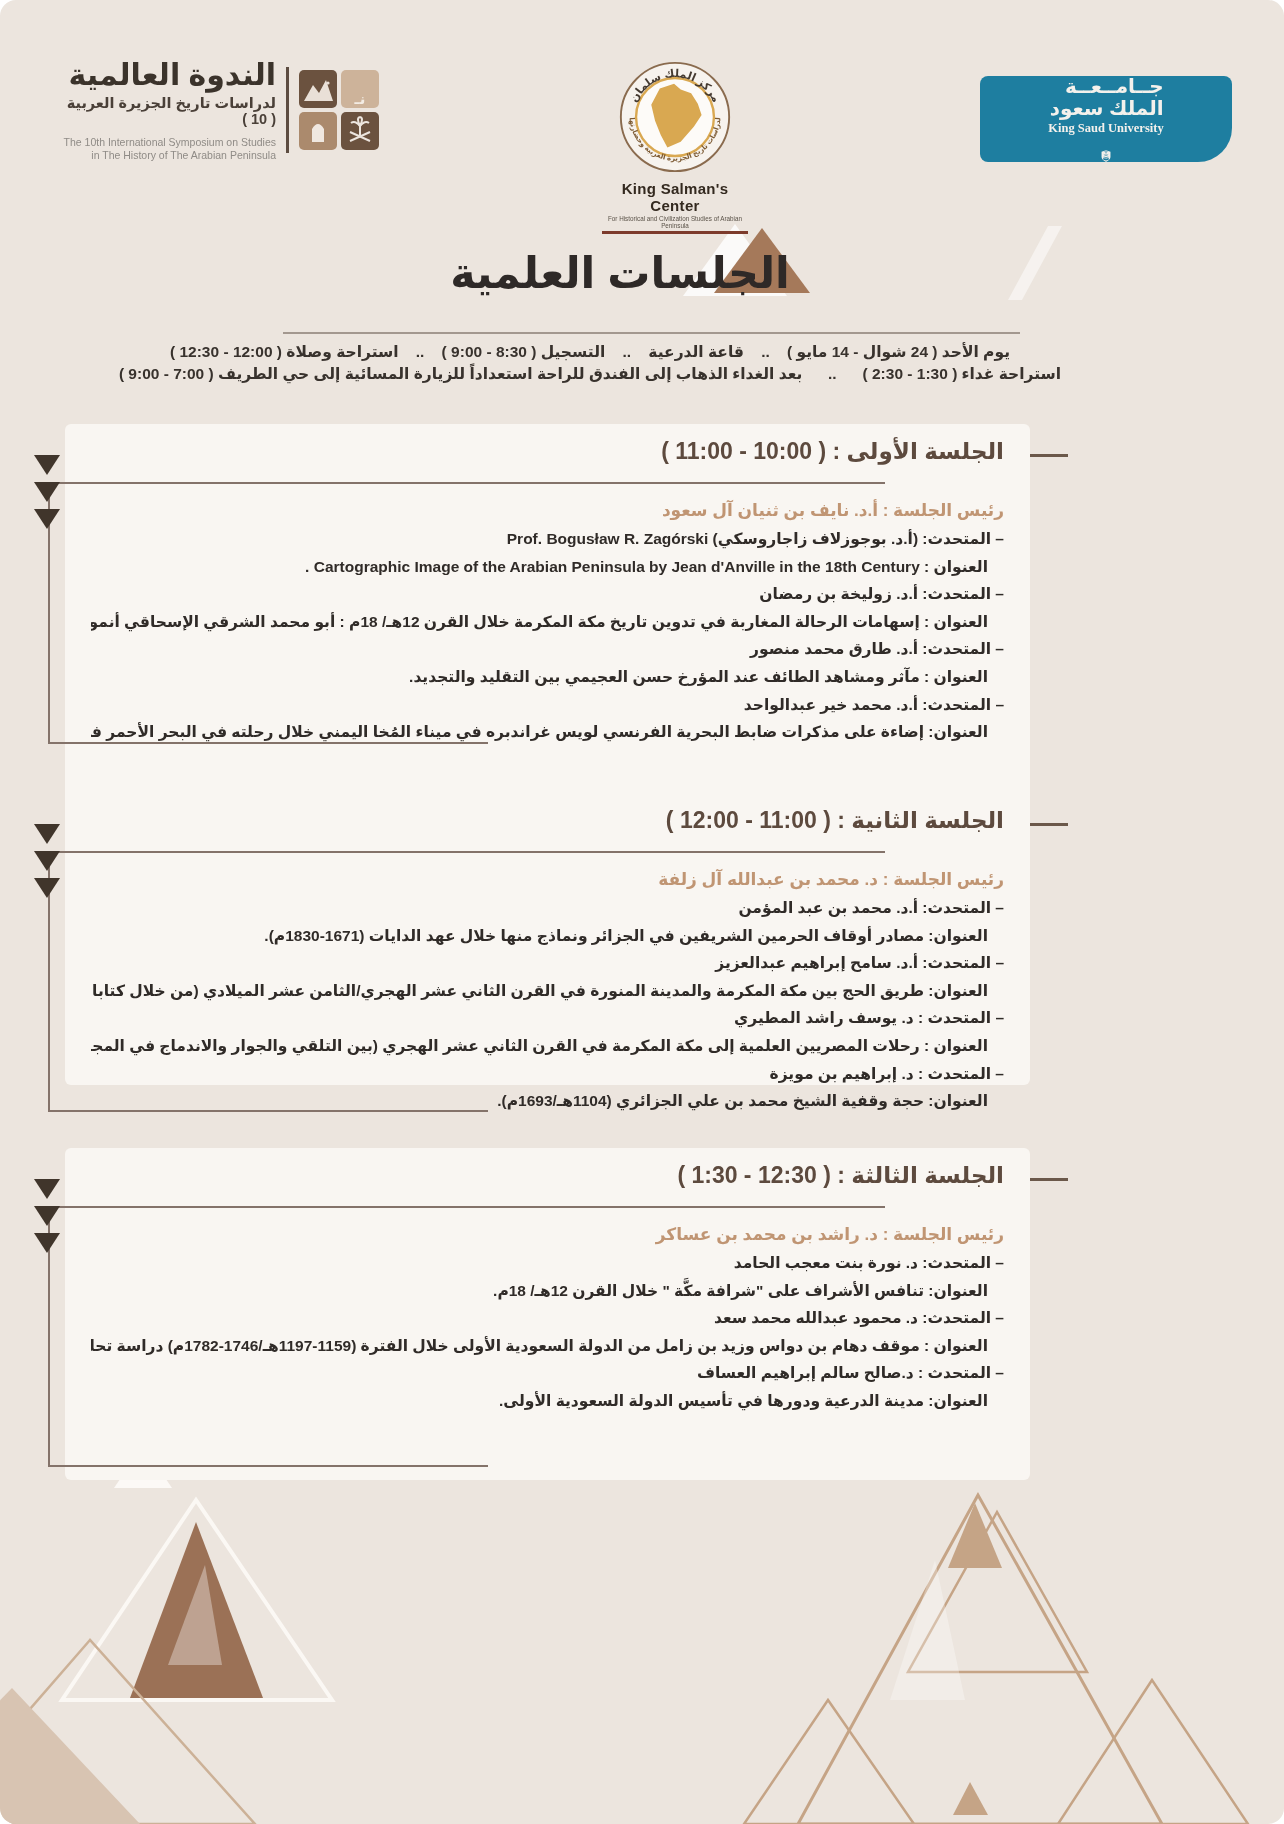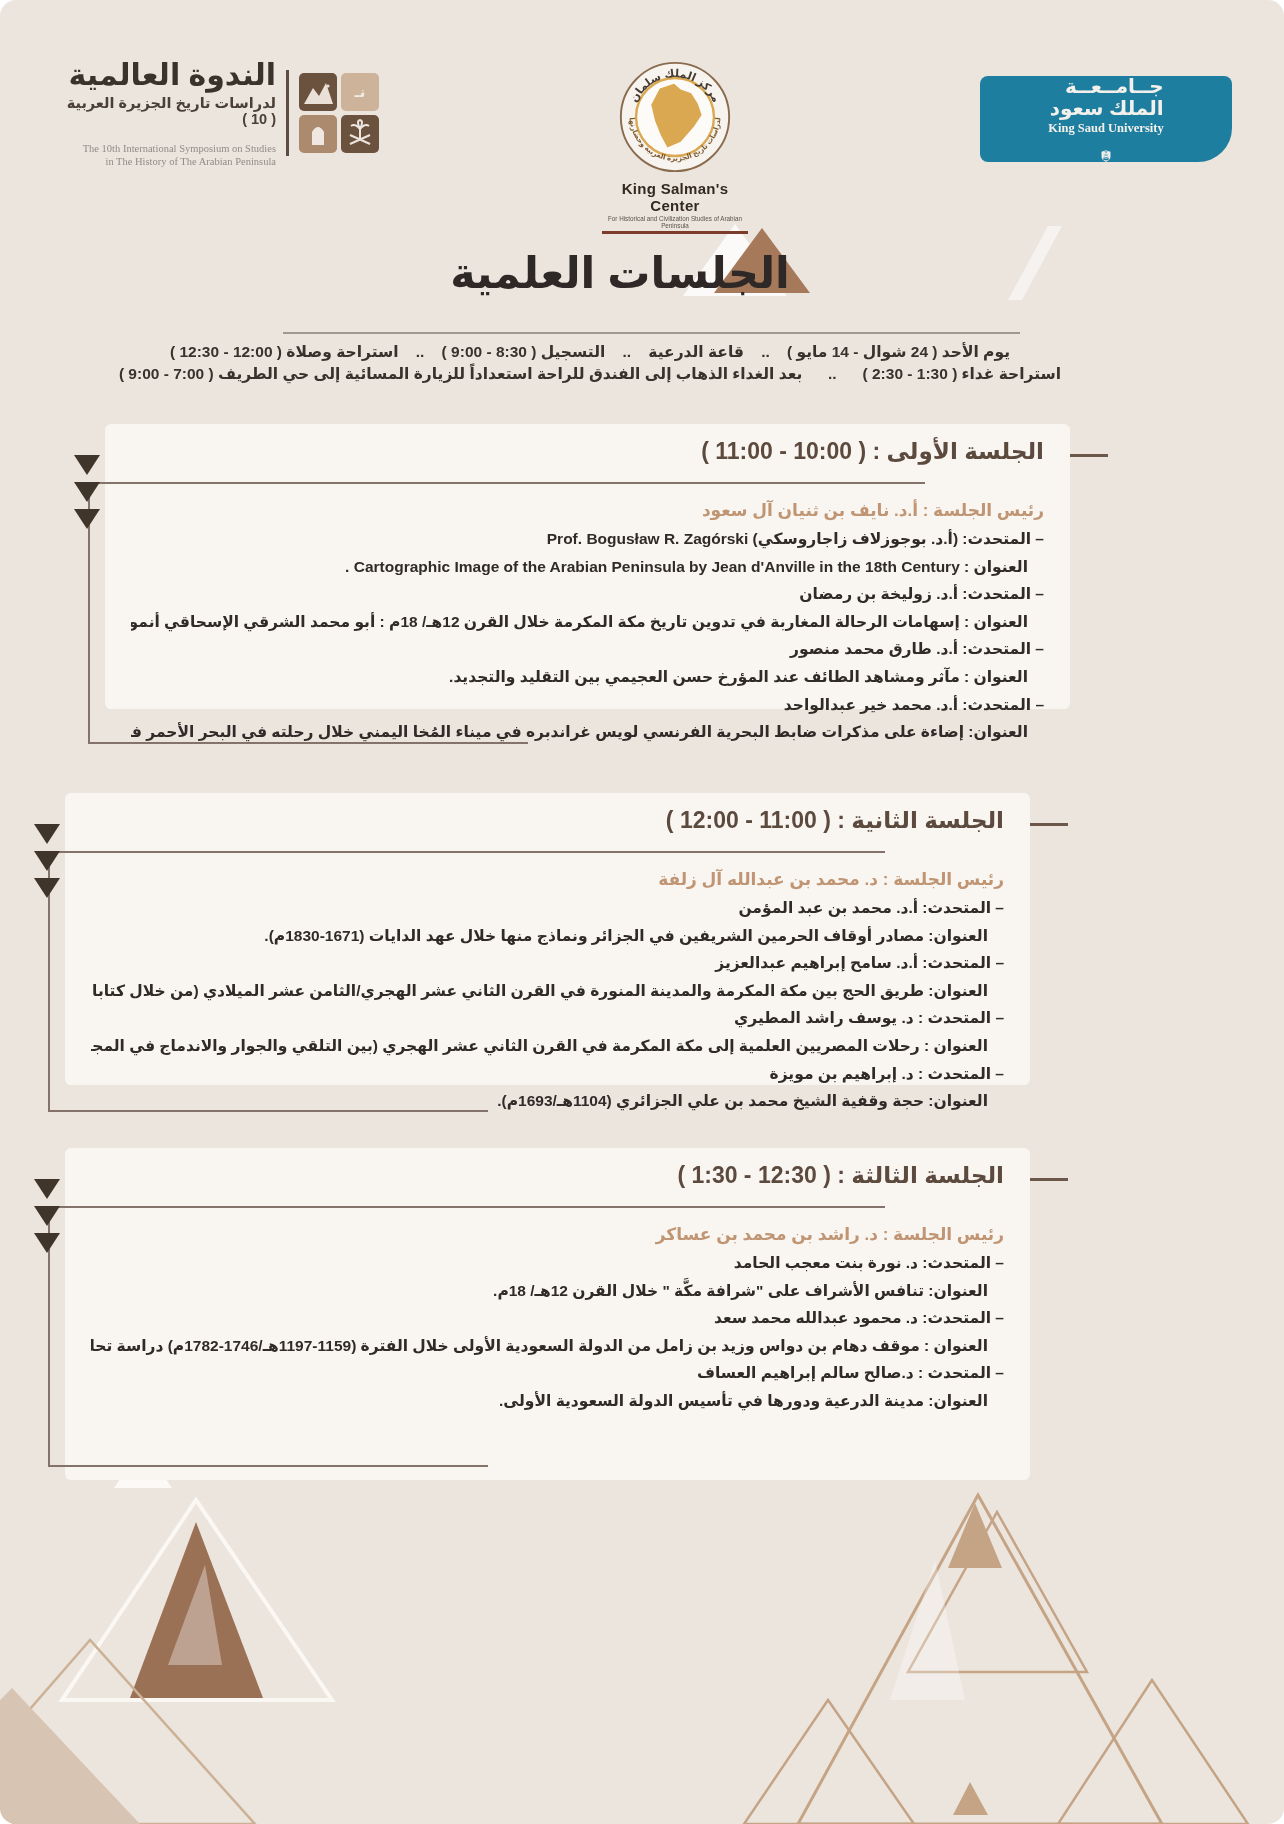--- a/index.html
+++ b/index.html
@@ -6,26 +6,26 @@
   .page{
     position:relative;width:1284px;height:1824px;margin:0 auto;
     background:#ece5de;border-radius:16px;overflow:hidden;
     font-family:"Liberation Sans","DejaVu Sans",sans-serif;
   }
   
   .sym-logo{position:absolute;left:62px;top:58px;display:flex;align-items:center;direction:ltr;z-index:3;}
   .sym-text{width:214px;text-align:right;direction:rtl;}
   .sym-title{font-size:30px;font-weight:bold;color:#3b332b;line-height:34px;}
   .sym-sub{font-size:14.5px;font-weight:bold;color:#4a4038;margin-top:3px;}
-  .sym-en{font-size:10.5px;color:#8f8b86;line-height:13px;margin-top:15px;direction:ltr;font-family:Liberation Serif, serif;}
+  .sym-en{font-size:10.5px;color:#8f8b86;line-height:13px;margin-top:9px;direction:ltr;}
   .sym-divider{width:3px;height:86px;background:#5d4c41;margin:0 10px;}
   .sym-grid{display:grid;grid-template-columns:38px 38px;grid-template-rows:38px 38px;gap:4px;}
   .cell{border-radius:5px;display:flex;align-items:center;justify-content:center;overflow:hidden;}
   .c-dark{background:#6b523f;}
-  .c-light{background:#cdb39a;color:#f3ece4;font-size:15px;font-weight:bold;}
+  .c-light{background:#cdb39a;color:#f3ece4;font-size:15px;font-weight:bold;align-items:flex-end;}
   .c-mid{background:#ab8a6d;}
 
   .ksc-logo{position:absolute;left:597px;top:60px;width:156px;text-align:center;z-index:3;}
   .ksc-name{font-size:15px;font-weight:bold;color:#33291f;margin-top:2px;letter-spacing:.3px;}
   .ksc-tag{font-size:6.3px;color:#5a5248;margin-top:1px;}
   .ksc-bar{width:146px;height:2.5px;background:#7d3b2c;margin:2px auto 0;}
 
   .ksu{position:absolute;right:52px;top:76px;width:252px;height:86px;background:#1e7ea0;
        border-radius:8px 8px 34px 8px;display:flex;align-items:center;padding:0 16px;box-sizing:border-box;
        gap:14px;direction:ltr;z-index:3;flex-direction:column;}
@@ -49,21 +49,21 @@
   .rows{margin-top:4px;}
   .row{font-size:15.5px;font-weight:bold;color:#302b28;line-height:27.6px;white-space:nowrap;overflow:hidden;}
   .row.paper{padding-right:16px;}
   .hr-long{position:absolute;left:-17px;top:58px;width:837px;height:2px;background:#84736a;}
   .dash-right{position:absolute;right:-38px;top:30px;width:38px;height:2.5px;background:#6b584a;}
   .arm-left{position:absolute;left:-17px;top:58px;width:2px;background:#84736a;}
   .arm-bottom{position:absolute;left:-17px;width:440px;height:2px;background:#84736a;}
   .tris{position:absolute;left:-31px;top:31px;display:flex;flex-direction:column;gap:7px;}
   .tri{width:0;height:0;border-left:13px solid transparent;border-right:13px solid transparent;
        border-top:20px solid #40352b;}
-  #box1{top:424px;height:285px;margin-left:40px;} #box1 .arm-left{height:260px;} #box1 .arm-bottom{top:318px;}
+  #box1{top:424px;height:429px;} #box1 .arm-left{height:260px;} #box1 .arm-bottom{top:318px;}
   #box2{top:793px;height:292px;} #box2 .arm-left{height:259px;} #box2 .arm-bottom{top:317px;}
   #box3{top:1148px;height:332px;}#box3 .arm-left{height:259px;} #box3 .arm-bottom{top:317px;}
 
   .deco{position:absolute;inset:0;z-index:1;pointer-events:none;}
 </style>
 </head>
 <body>
 
 <div class="page">
 

